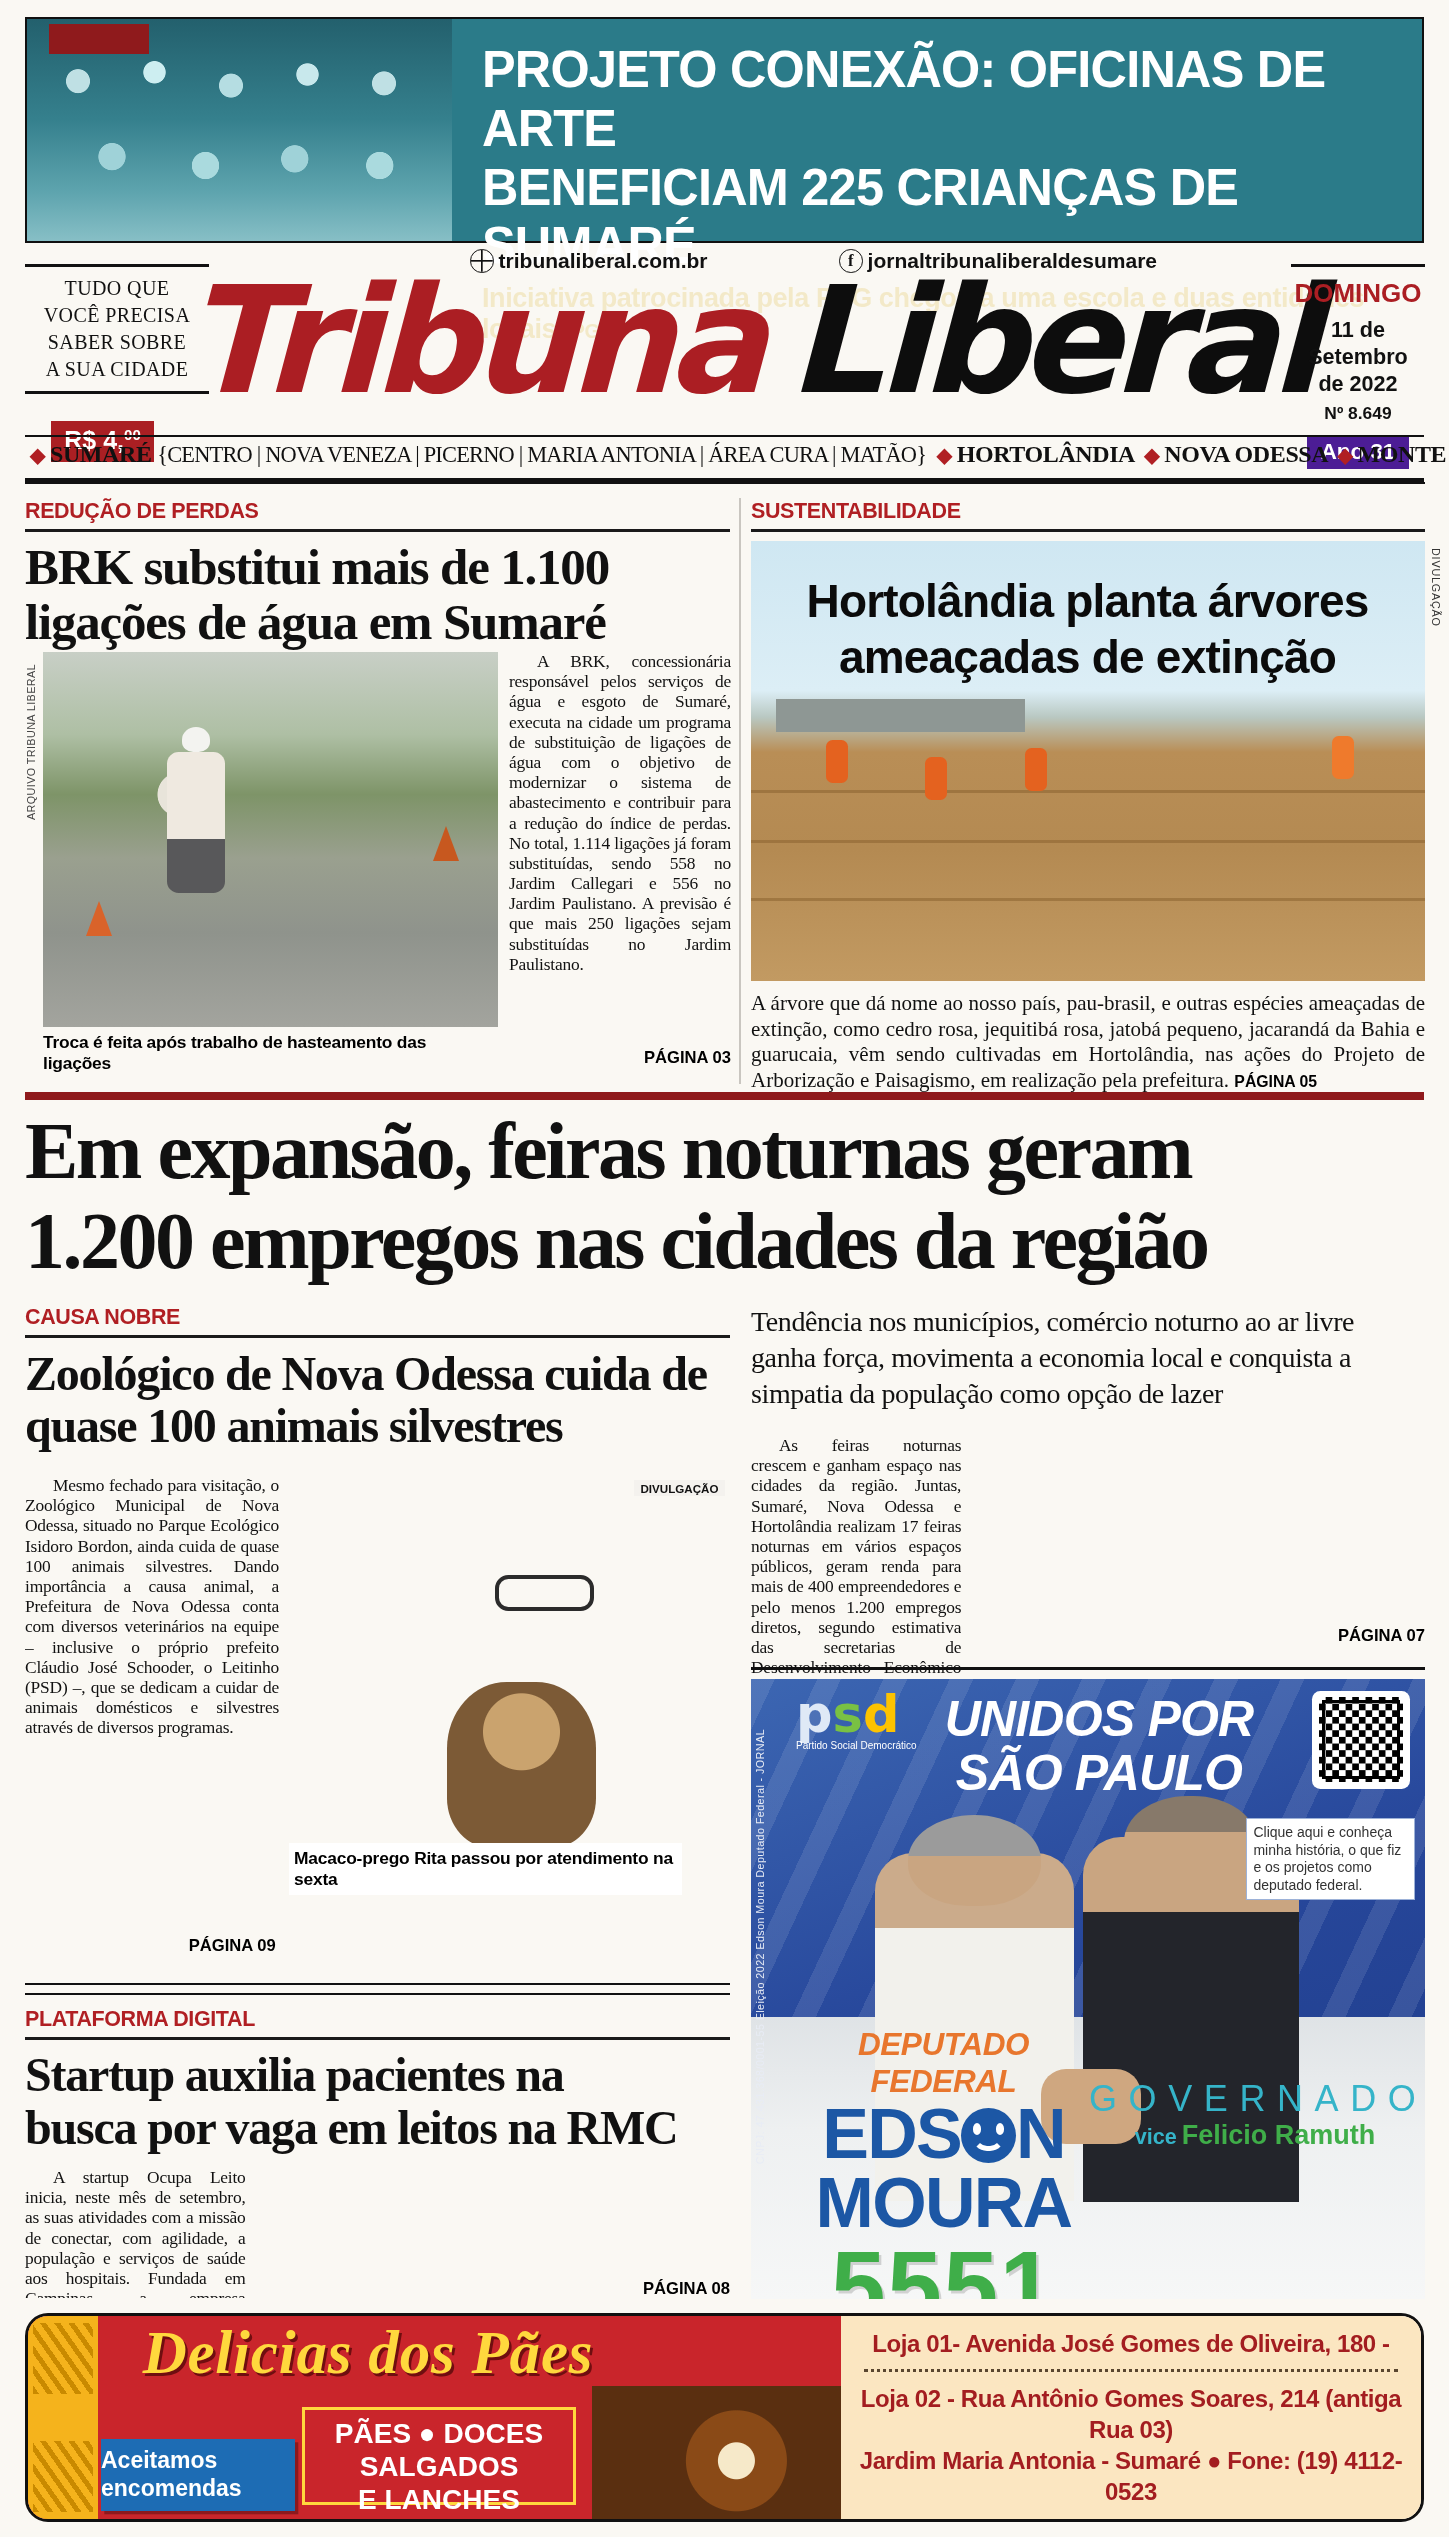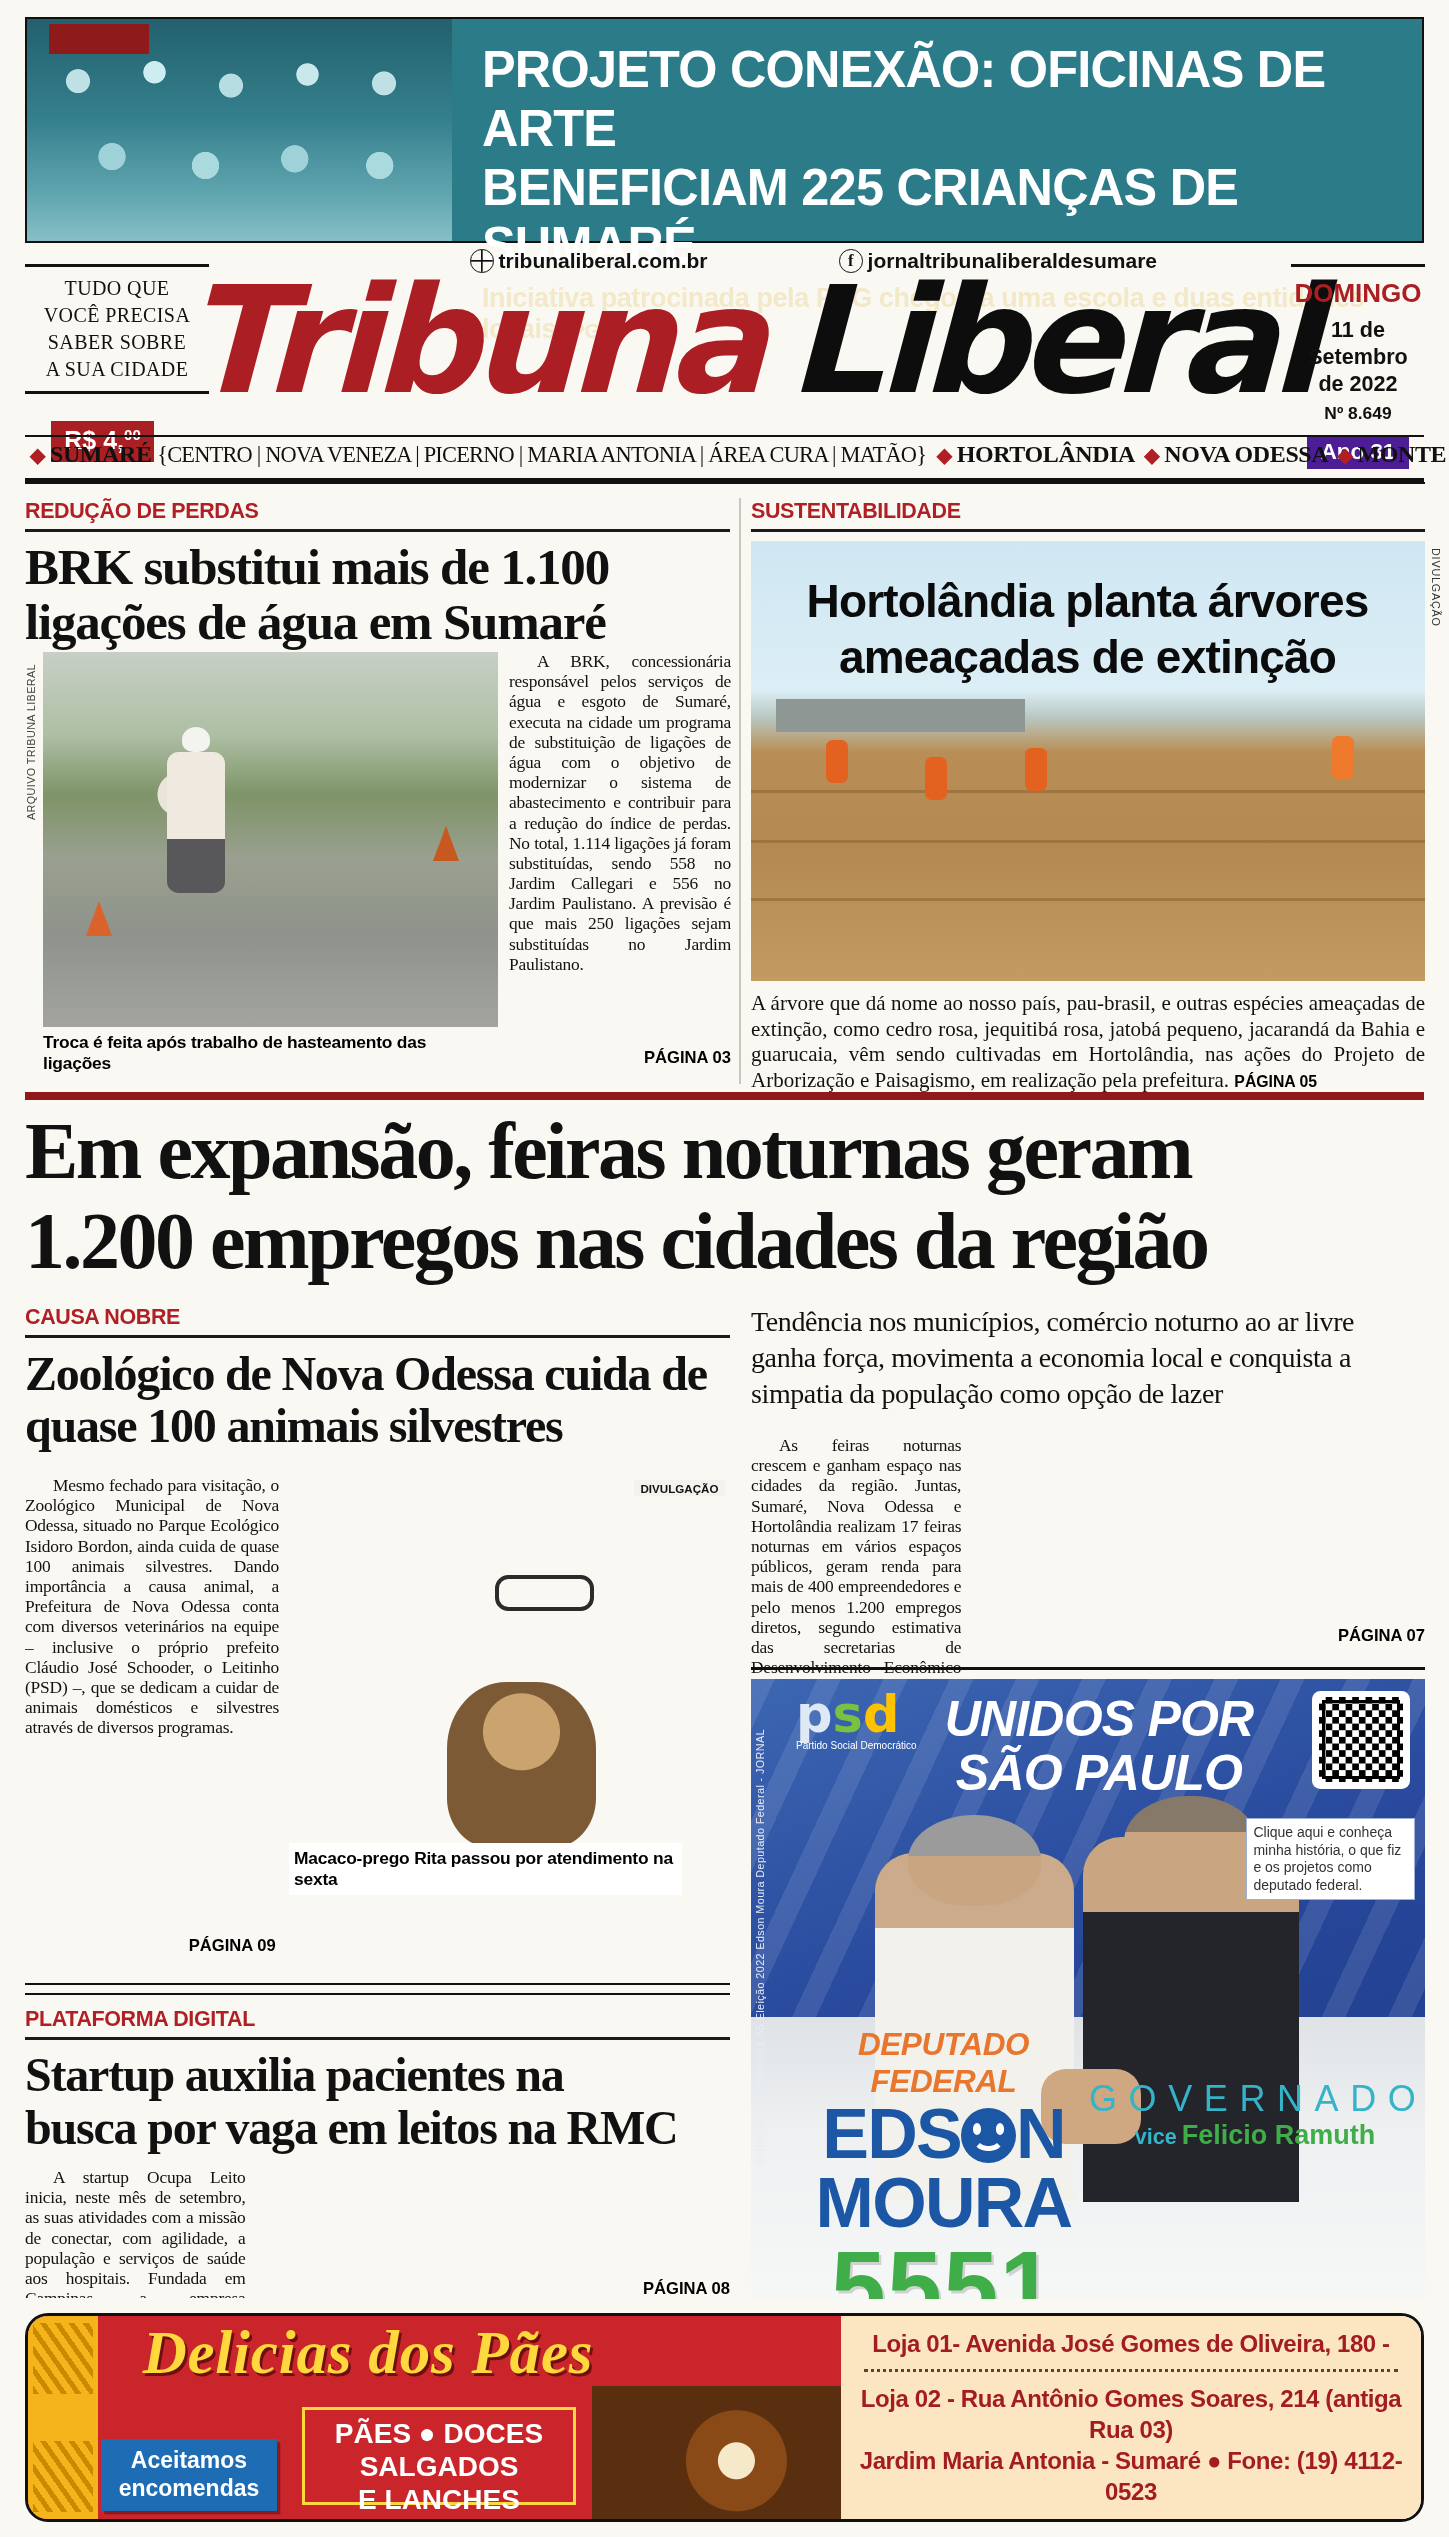--- a/index.html
+++ b/index.html
@@ -213,22 +213,22 @@
   #bakery{top:2313px;left:25px;width:1399px;height:209px;border:3.3px solid #111;border-radius:23px;
           box-sizing:border-box;display:flex;overflow:hidden;}
   #bak-red{width:813px;background:#c9252b;position:relative;overflow:hidden;}
   #wheat{position:absolute;left:0;top:0;width:70px;height:100%;background:#f5b31c;}
   .wheat-tuft{position:absolute;left:5px;width:60px;height:71px;
       background:repeating-linear-gradient(55deg,#c98a00 0 5px,#f5b31c 5px 11.6px),
                  repeating-linear-gradient(-55deg,rgba(201,138,0,.6) 0 5px,transparent 5px 11.6px);}
   #bak-name{position:absolute;left:91px;top:1.7px;width:498px;text-align:center;
       font-family:"Liberation Serif",serif;font-weight:bold;font-style:italic;color:#ffd83d;
       font-size:61px;letter-spacing:0.8px;text-shadow:2.5px 2.5px 0 #6f0e10;white-space:nowrap;}
-  #bak-ribbon{position:absolute;left:73px;top:123px;width:176px;background:#1d6cb4;color:#fff;
-      font-family:"Liberation Sans",sans-serif;font-weight:bold;font-size:23px;text-align:center;
+  #bak-ribbon{position:absolute;left:73px;top:123px;width:194px;background:#1d6cb4;color:#fff;
+      font-family:"Liberation Sans",sans-serif;font-weight:bold;font-size:23px;text-align:left;
       padding:8.3px 0;line-height:1.2;box-shadow:3.3px 3.3px 0 rgba(0,0,0,.3);}
   #bak-products{position:absolute;left:274px;top:91px;width:274px;height:98px;border:3.3px solid #ffd83d;
       color:#fff;font-family:"Liberation Sans",sans-serif;font-weight:bold;font-size:28px;
       text-align:center;line-height:1.18;padding-top:6.6px;box-sizing:border-box;}
   #bak-photo{position:absolute;right:0;top:70px;width:249px;height:136px;
       background:
         radial-gradient(circle at 58% 55%,#f6e9c9 0 18px,#8a4a17 19px 50px,#5a2f10 51px 100%),
         linear-gradient(180deg,#2e1a0c,#4a2a12);}
   #bak-cream{flex:1;background:#fbe6c1;display:flex;flex-direction:column;justify-content:space-between;
       padding:11.6px 15px;box-sizing:border-box;}

